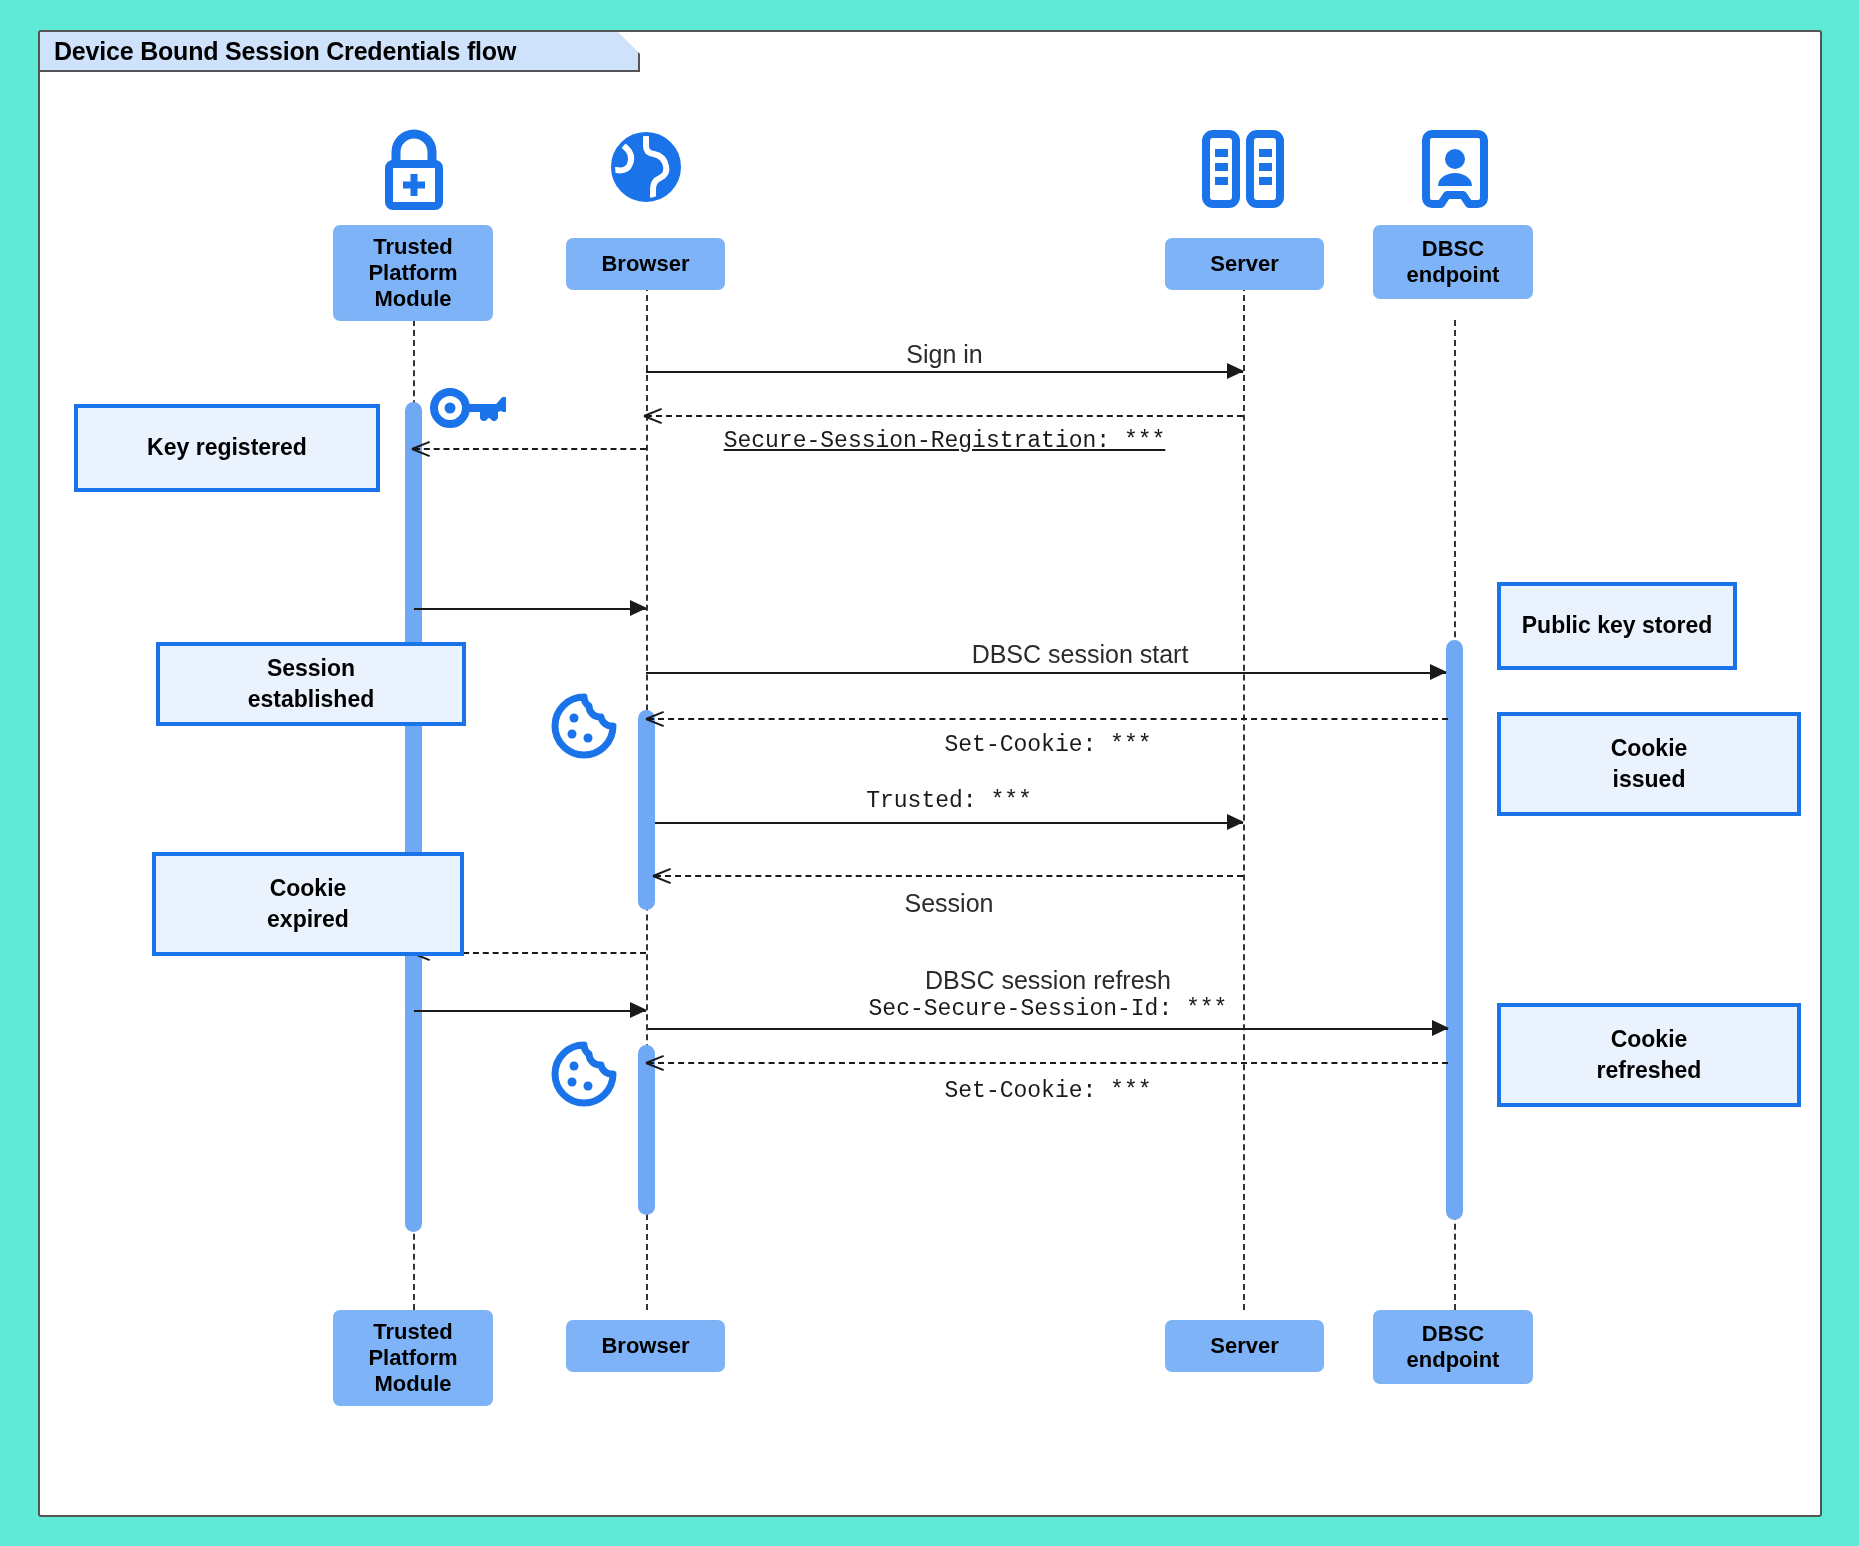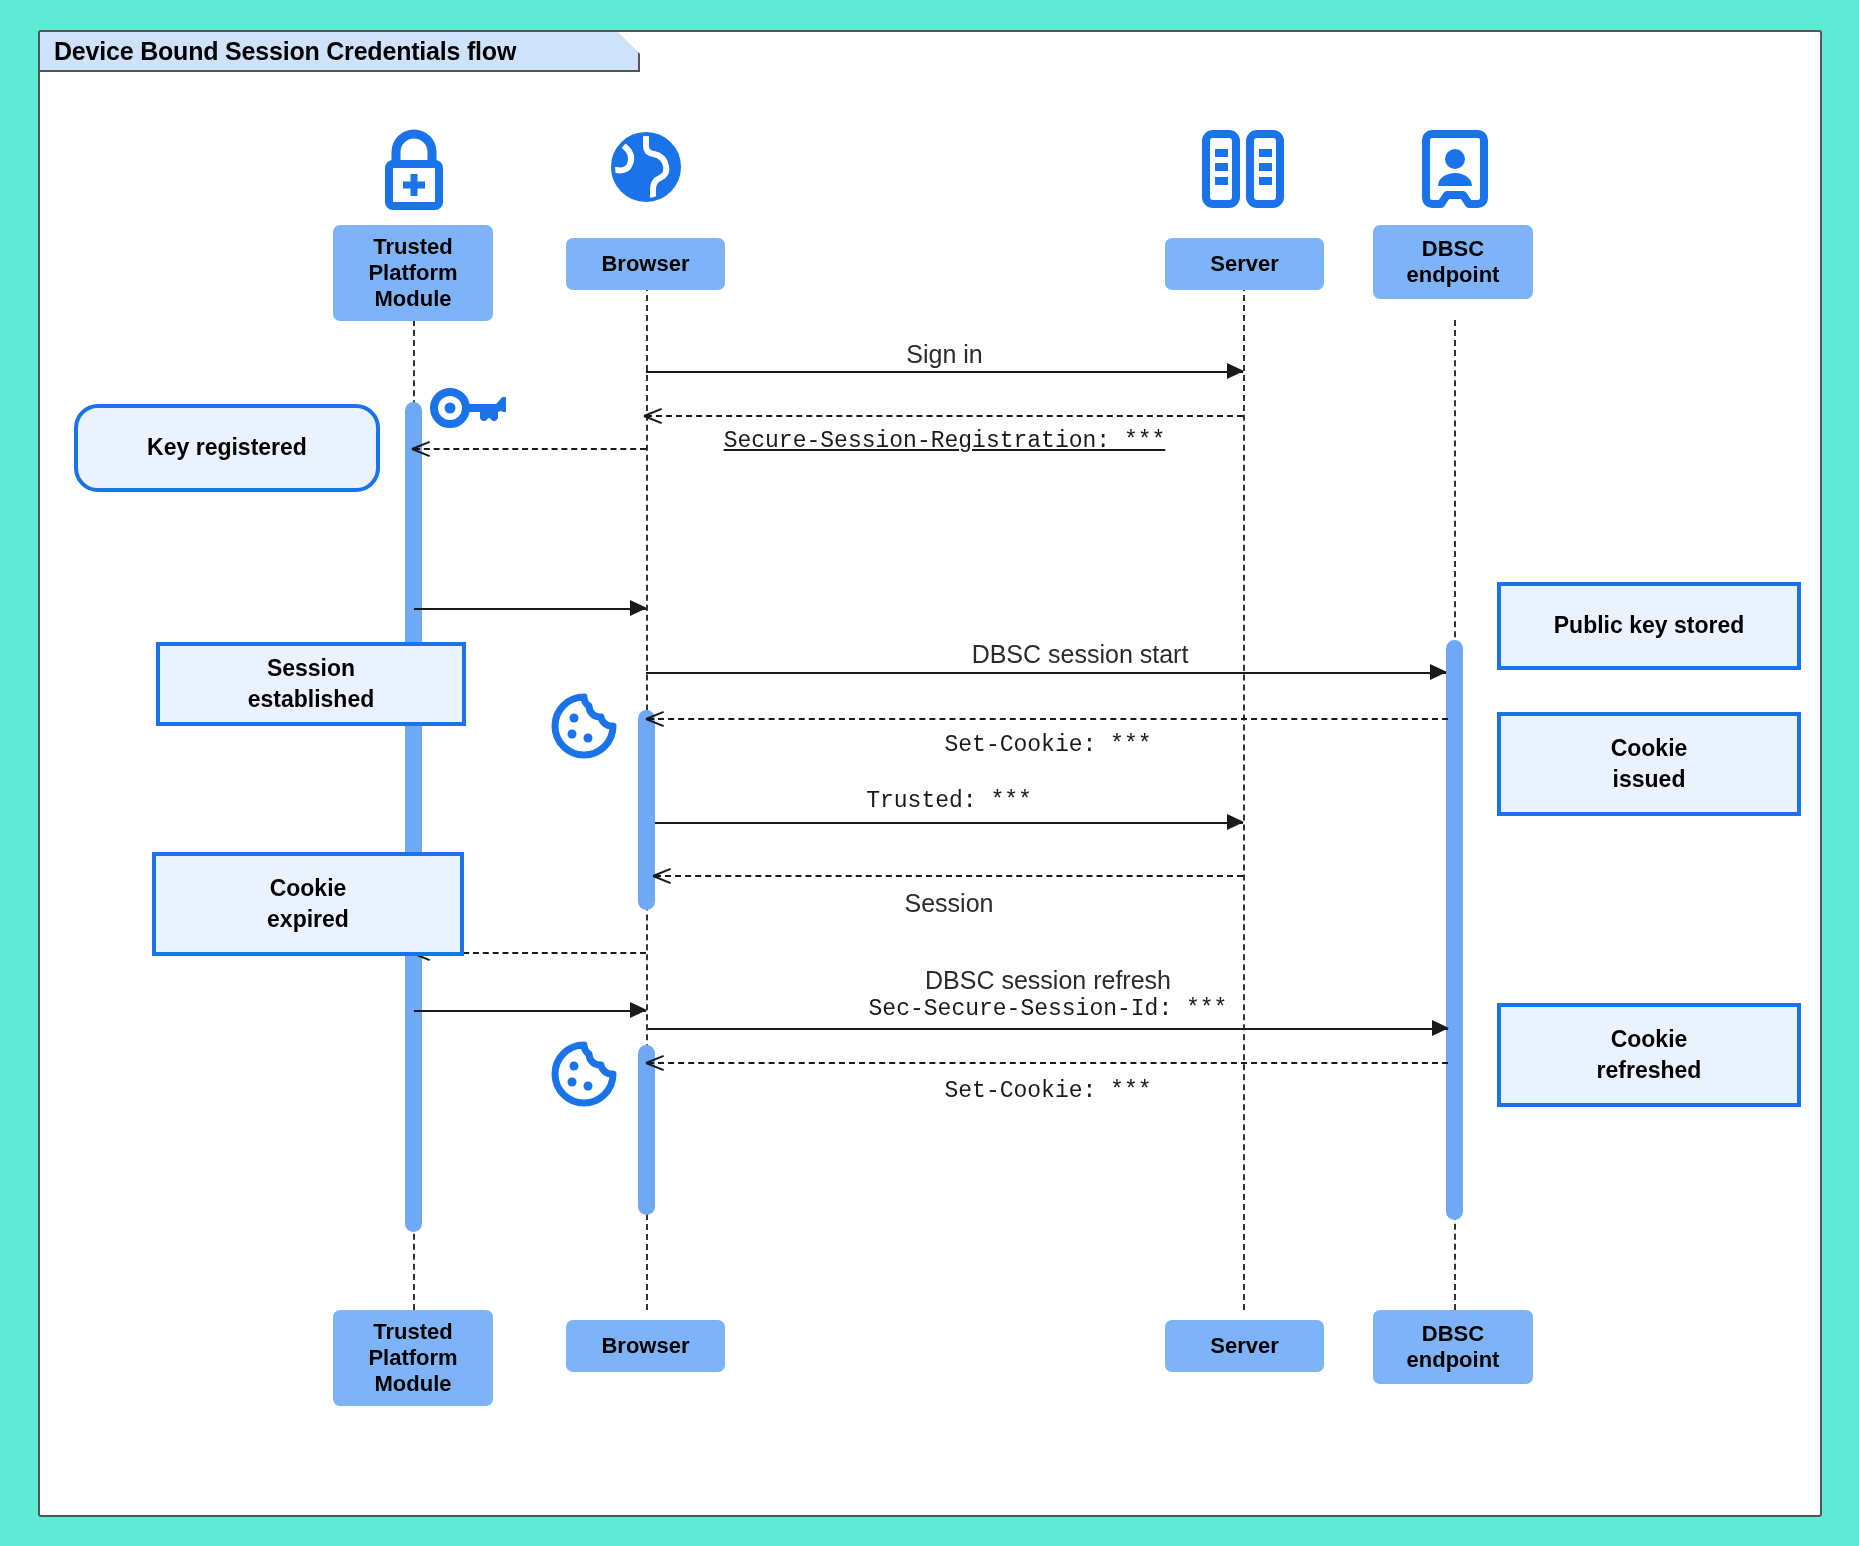--- a/index.html
+++ b/index.html
@@ -259,40 +259,40 @@
   </div>
 
   <div class="icon" style="left:428px; top:382px; width:78px; height:52px;">
     <svg viewBox="0 0 78 52" width="78" height="52">
       <circle cx="22" cy="26" r="16" fill="none" stroke="#1a73e8" stroke-width="8"></circle>
       <circle cx="22" cy="26" r="5.5" fill="#1a73e8"></circle>
       <path d="M38 26 H70 l6 -7 v7 M56 26 v9 l5 -5 l5 5 v-9" fill="none" stroke="#1a73e8" stroke-width="8" stroke-linejoin="round" stroke-linecap="round"></path>
     </svg>
   </div>
 
-  <div class="note" style="left:74px; top:404px; width:306px; height:88px;border-radius:24px;">
+  <div class="note" style="left:74px; top:404px; width:306px; height:88px;">
     <span>Key registered</span>
   </div>
 
   <div class="msg" style="left:414px; top:608px; width:232px;">
     <div class="line"></div>
       <div class="arrowhead filled-right"></div>
   </div>
 
   <div class="note" style="left:156px; top:642px; width:310px; height:84px;">
     <span><span>Session</span><br><span>established</span></span>
   </div>
 
   <div class="msglabel" style="left:646px; top:640px; width:868px;">DBSC session start</div>
   <div class="msg" style="left:646px; top:672px; width:800px;">
     <div class="line"></div>
       <div class="arrowhead filled-right"></div>
   </div>
 
-  <div class="note" style="left:1497px; top:582px; width:304px; height:88px;">
+  <div class="note" style="left:1497px; top:582px; width:240px; height:88px;">
     <span>Public key stored</span>
   </div>
 
   <div class="icon" style="left:550px; top:692px; width:68px; height:68px;">
     <svg viewBox="0 0 68 68" width="68" height="68">
       <path d="M34 5 a29 29 0 1 0 29 29 a11 11 0 0 1 -12 -9 a11 11 0 0 1 -12 -11 a11 11 0 0 1 -5 -9 z" fill="#ffffff" stroke="#1a73e8" stroke-width="7" stroke-linejoin="round"></path>
       <circle cx="24" cy="26" r="4.5" fill="#1a73e8"></circle>
       <circle cx="22" cy="42" r="4.5" fill="#1a73e8"></circle>
       <circle cx="38" cy="46" r="4.5" fill="#1a73e8"></circle>
     </svg>

